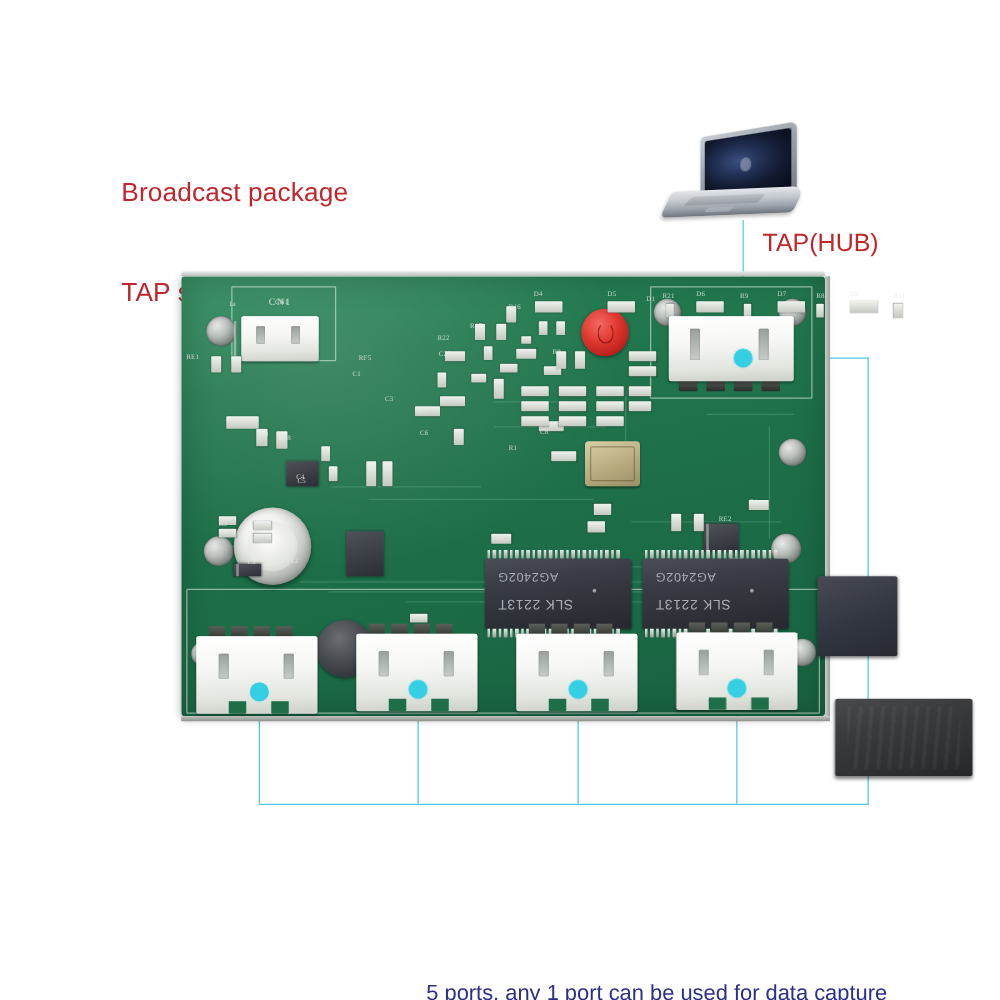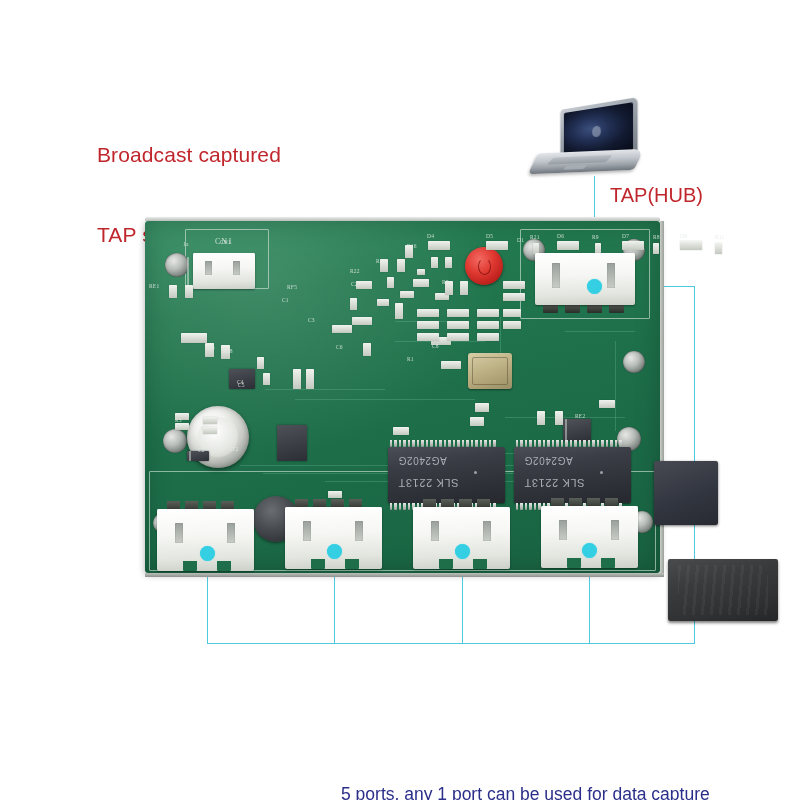--- a/index.html
+++ b/index.html
@@ -150,21 +150,21 @@
   .diode{position:absolute;background:linear-gradient(165deg,#50535a,#2c2f35);
       border-radius:1px;box-shadow:0 0 2px rgba(0,0,0,.5);}
   .diode:after{content:"";position:absolute;left:2px;top:0;bottom:0;width:2px;background:#c9cdc7;opacity:.55;}
 </style>
 </head>
 <body>
 
 <div id="stage">
 
   <div class="anno anno-red" id="title-block">
-    <div>Broadcast captured</div>
+    <div>Broadcast package</div>
     <div>TAP switch(HUB switch)</div>
   </div>
 
   <div id="laptop">
     <div class="lt-lid">
       <div class="lt-screen"></div>
     </div>
     <div class="lt-base">
       <div class="lt-key"></div>
       <div class="lt-pad"></div>

